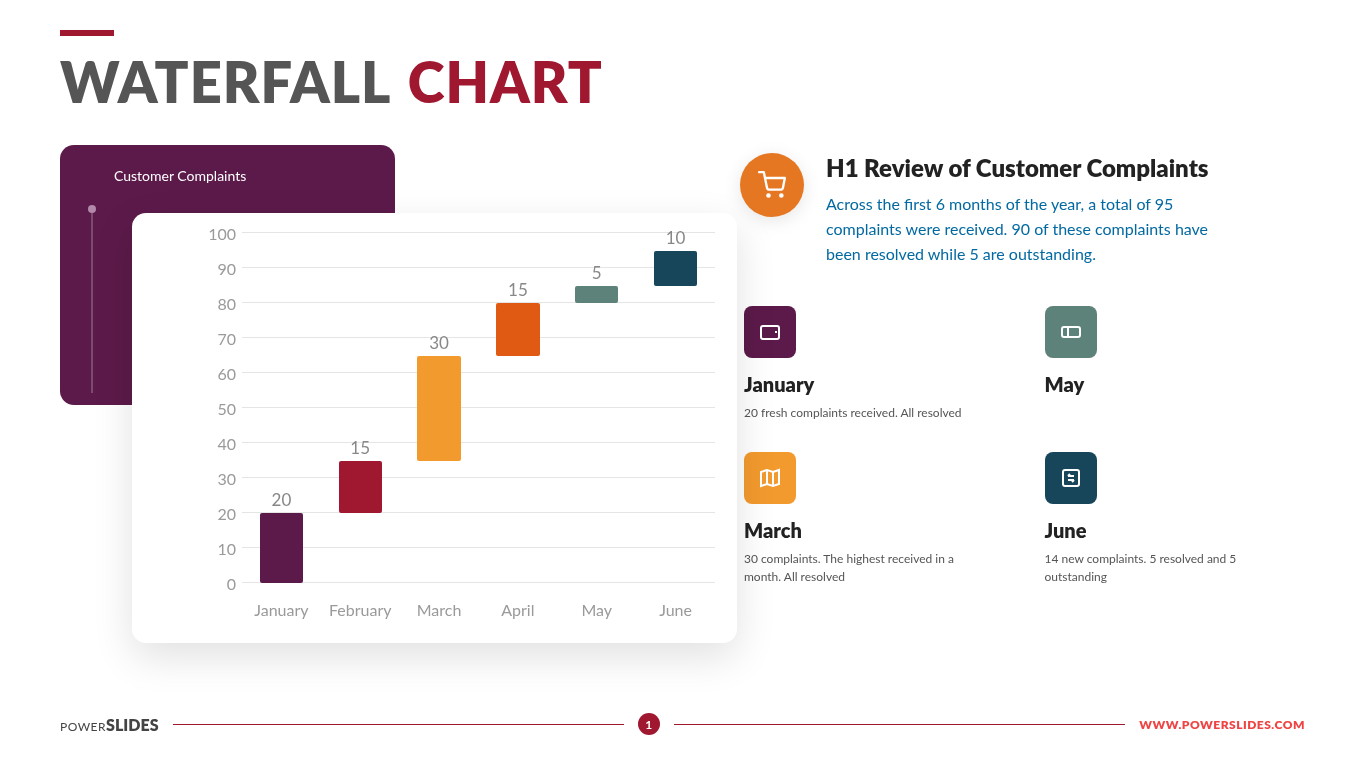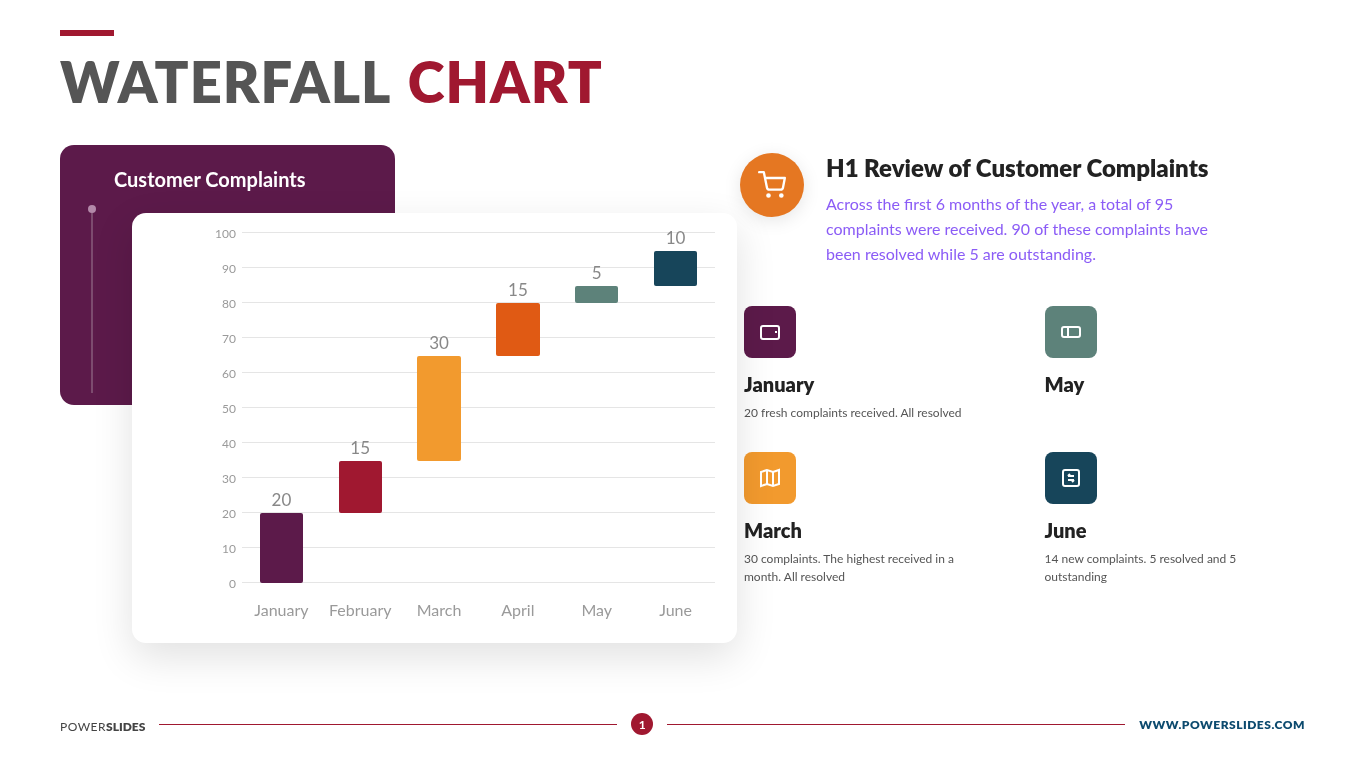--- a/index.html
+++ b/index.html
@@ -31,52 +31,52 @@
   }
   .purple-card .dot {
     position: absolute; left: 28px; top: 60px;
     width: 8px; height: 8px; border-radius: 50%;
     background: #b389a9;
   }
   .purple-card .vline {
     position: absolute; left: 31px; top: 68px; width: 2px; height: 180px;
     background: #7d4b6f;
   }
-  .purple-card .hdr { font-size: 20px; font-weight: 700; padding-left: 28px; }
+  .purple-card .hdr { font-size: 14px; font-weight: 400; padding-left: 28px; }
 
   .chart-card {
     position: absolute; top: 68px; left: 72px;
     width: 605px; height: 430px;
     background: #fff; border-radius: 14px;
     box-shadow: 0 14px 40px rgba(0,0,0,0.12);
     padding: 28px 30px 18px 18px;
   }
   .plot {
     position: absolute; left: 110px; top: 20px; right: 22px; bottom: 60px;
   }
   .grid-line { position: absolute; left: 0; right: 0; height: 1px; background: #e5e5e5; }
-  .y-tick { position: absolute; left: -40px; width: 34px; text-align: right; font-size: 12px; color: #9a9a9a; transform: translateY(-50%); }
+  .y-tick { position: absolute; left: -40px; width: 34px; text-align: right; font-size: 16px; color: #9a9a9a; transform: translateY(-50%); }
   .bar { position: absolute; bottom: 0; border-radius: 2px; }
   .bar-label { position: absolute; width: 100%; text-align: center; font-size: 17px; color: #888; top: -24px; }
   .x-labels { position: absolute; left: 110px; right: 22px; bottom: 24px; display: flex; }
   .x-lbl { flex: 1; text-align: center; font-size: 16px; color: #9a9a9a; }
 
   
   .info-col { flex: 1; padding-top: 8px; }
   .info-head { display: flex; gap: 22px; align-items: flex-start; margin-bottom: 40px; }
   .cart-badge {
     width: 64px; height: 64px; border-radius: 50%;
     background: #e57722; color: #fff;
     display: flex; align-items: center; justify-content: center;
     box-shadow: 0 4px 18px rgba(0,0,0,0.10);
     flex: 0 0 64px;
   }
   .cart-badge svg { width: 28px; height: 28px; }
   .info-head h2 { font-size: 24px; font-weight: 800; color: #222; margin-bottom: 10px; }
-  .info-head p { font-size: 16px; line-height: 1.55; color: #8b5cf6; max-width: 420px; }
+  .info-head p { font-size: 16px; line-height: 1.55; color: #0369a1; max-width: 420px; }
 
   .detail-grid {
     display: grid;
     grid-template-columns: 1fr 1fr;
     column-gap: 40px;
     row-gap: 30px;
     padding-left: 4px;
   }
   .detail .ico {
     width: 52px; height: 52px; border-radius: 8px;
@@ -86,28 +86,28 @@
   .detail .ico svg { width: 24px; height: 24px; stroke: #fff; fill: none; stroke-width: 2; }
   .detail h3 { font-size: 20px; font-weight: 800; color: #222; margin-bottom: 8px; }
   .detail p { font-size: 12px; line-height: 1.5; color: #555; max-width: 220px; }
 
   
   .footer {
     position: absolute; left: 60px; right: 60px; bottom: 32px;
     display: flex; align-items: center; gap: 14px;
   }
   .footer .brand-a { font-size: 12px; font-weight: 400; color: #444; letter-spacing: 0.5px; }
-  .footer .brand-b { font-size: 12px; font-weight: 800; color: #444; }
+  .footer .brand-b { font-size: 16px; font-weight: 800; color: #444; }
   .footer .rule { flex: 1; height: 1px; background: #a01830; }
   .footer .pg {
     width: 22px; height: 22px; border-radius: 50%;
     background: #a01830; color: #fff; font-size: 12px; font-weight: 700;
     display: flex; align-items: center; justify-content: center;
   }
-  .footer .site { font-size: 12px; font-weight: 800; color: #0c4a6e; letter-spacing: 0.5px; }
+  .footer .site { font-size: 12px; font-weight: 800; color: #ef4444; letter-spacing: 0.5px; }
 </style>
 </head>
 <body>
 
 <div class="slide">
 
   <div class="title-accent"></div>
   <h1 class="page-title">
     <span class="title-a">WATERFALL</span>
     <span class="title-b">CHART</span>

